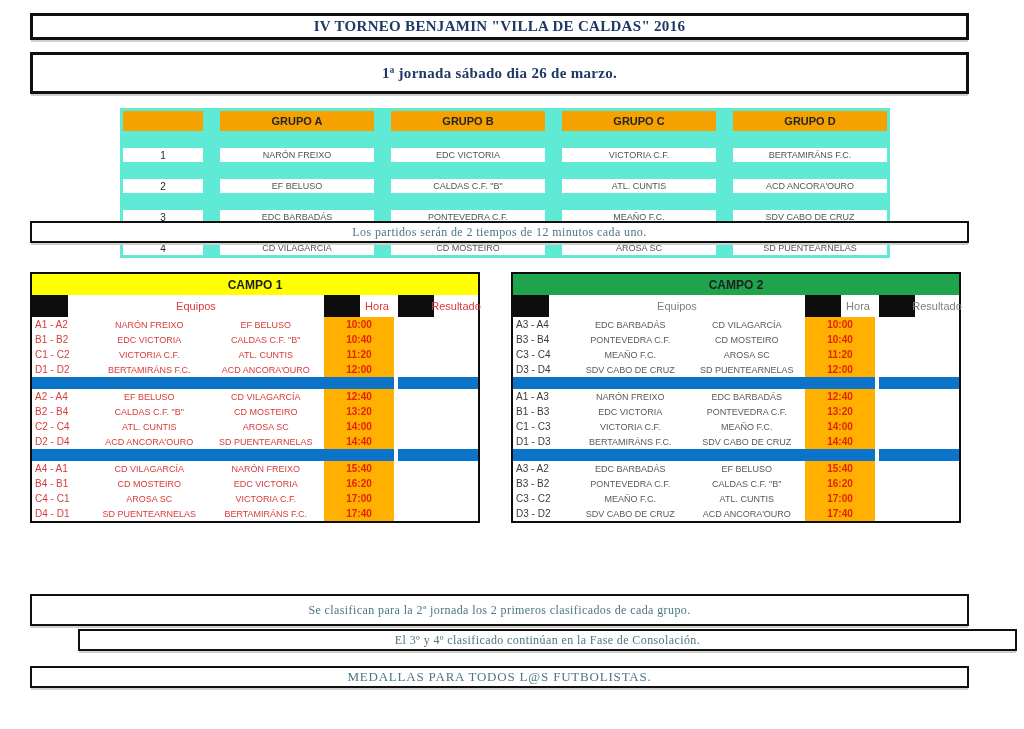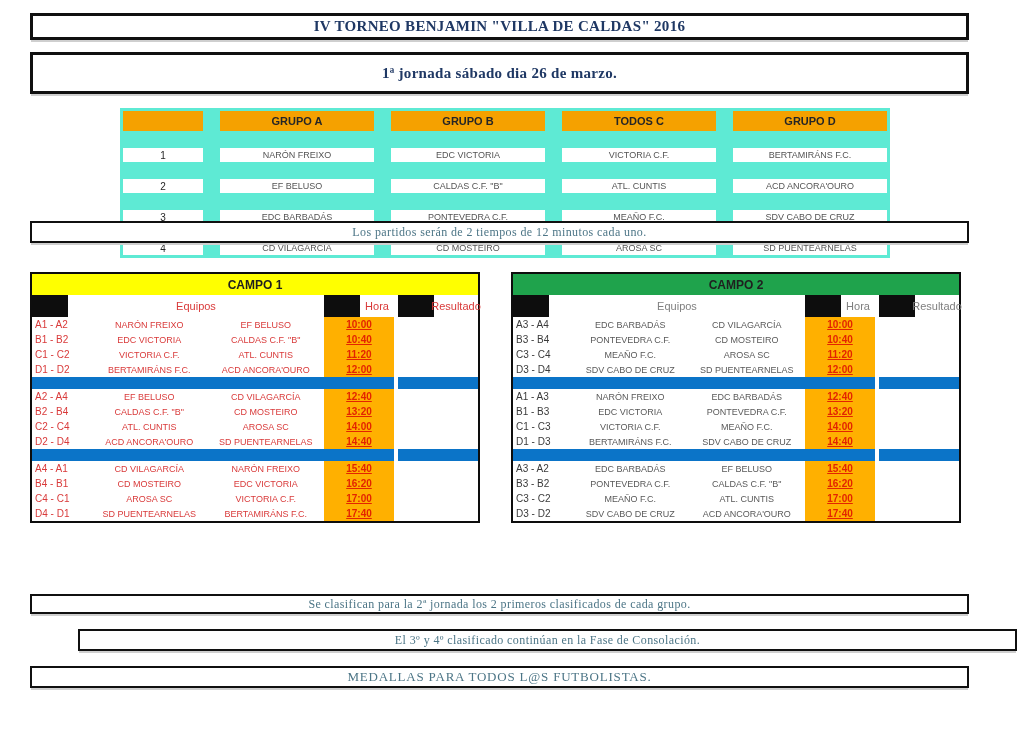--- a/index.html
+++ b/index.html
@@ -12,21 +12,21 @@
           box-shadow:0 3px 0 -1px #cfcfcf;}
   .banner.thin{border-width:2px;}
   .t-navy{font-family:"Liberation Serif",serif;font-weight:bold;color:var(--navy,#1F3864);
           font-size:15px;letter-spacing:.3px;white-space:nowrap;}
   .t-note{font-family:"Liberation Serif",serif;color:var(--note_blue,#4C7586);
           font-size:12px;letter-spacing:.4px;white-space:nowrap;}
   .t-note.big{font-size:13px;letter-spacing:.8px;}
   #banner-title{top:13px;height:27px;}
   #banner-subtitle{top:52px;height:42px;}
   #banner-note{top:221px;height:22px;}
-  #banner-foot1{top:594px;height:20px;}
+  #banner-foot1{top:594px;height:32px;}
   #banner-foot2{top:629px;height:22px;margin-left:48px;}
   #banner-foot3{top:666px;height:22px;}
 
   
   .groups{position:absolute;left:97px;top:108px;display:grid;
           grid-template-columns:80px repeat(4,154px);gap:17px;background:#5eead4;padding:3px;margin-left:23px;}
   .groups>div{display:flex;align-items:center;justify-content:center;box-sizing:border-box;}
   .g-h{background:var(--orange,#F5A100);height:20px;font-size:11px;font-weight:bold;color:#262626;}
   .g-num{background:#fff;height:14px;font-size:10px;color:#262626;}
   .g-team{background:#fff;height:14px;font-size:9px;color:#545454;white-space:nowrap;}
@@ -44,21 +44,21 @@
           font-size:11px;white-space:nowrap;margin-left:36px;}
   .campo.red .c-head{color:var(--red,#D93A3A);}
   .campo.gray .c-head{color:#7f7f7f;}
   .c-main{background:#fff;height:15px;display:flex;align-items:center;font-size:9px;white-space:nowrap;}
   .c-main .pair{width:56px;padding-left:3px;font-size:10px;flex:none;}
   .c-main .team{flex:1;text-align:center;}
   .campo.red .pair,.campo.red .team{color:var(--red,#D93A3A);}
   .campo.gray .pair{color:#3a3a3a;}
   .campo.gray .team{color:#595959;}
   .c-time{background:var(--hora_orange,#FFB000);height:15px;display:flex;align-items:center;
-          justify-content:center;font-size:10px;font-weight:bold;color:var(--time_red,#E32400);text-decoration:underline;}
+          justify-content:center;font-size:10px;font-weight:bold;color:var(--time_red,#E32400);}
   .c-res{background:#fff;height:15px;}
   .c-sep{background:#fff;}
   .c-div{grid-column:span 2;background:var(--blue,#0B74C8);height:12px;}
   .c-div-r{background:var(--blue,#0B74C8);height:12px;}
 </style>
 </head>
 <body>
 
 <div class="page">
 
@@ -67,21 +67,21 @@
   </div>
 
   <div class="banner" id="banner-subtitle">
     <span class="t-navy">1ª jornada sábado dia 26 de marzo.</span>
   </div>
 
   <div class="groups">
     <div class="g-h"></div>
     <div class="g-h">GRUPO A</div>
     <div class="g-h">GRUPO B</div>
-    <div class="g-h">TODOS C</div>
+    <div class="g-h">GRUPO C</div>
     <div class="g-h">GRUPO D</div>
 
       <div class="g-num">1</div>
       <div class="g-team">NARÓN FREIXO</div>
       <div class="g-team">EDC VICTORIA</div>
       <div class="g-team">VICTORIA C.F.</div>
       <div class="g-team">BERTAMIRÁNS F.C.</div>
 
       <div class="g-num">2</div>
       <div class="g-team">EF BELUSO</div>

